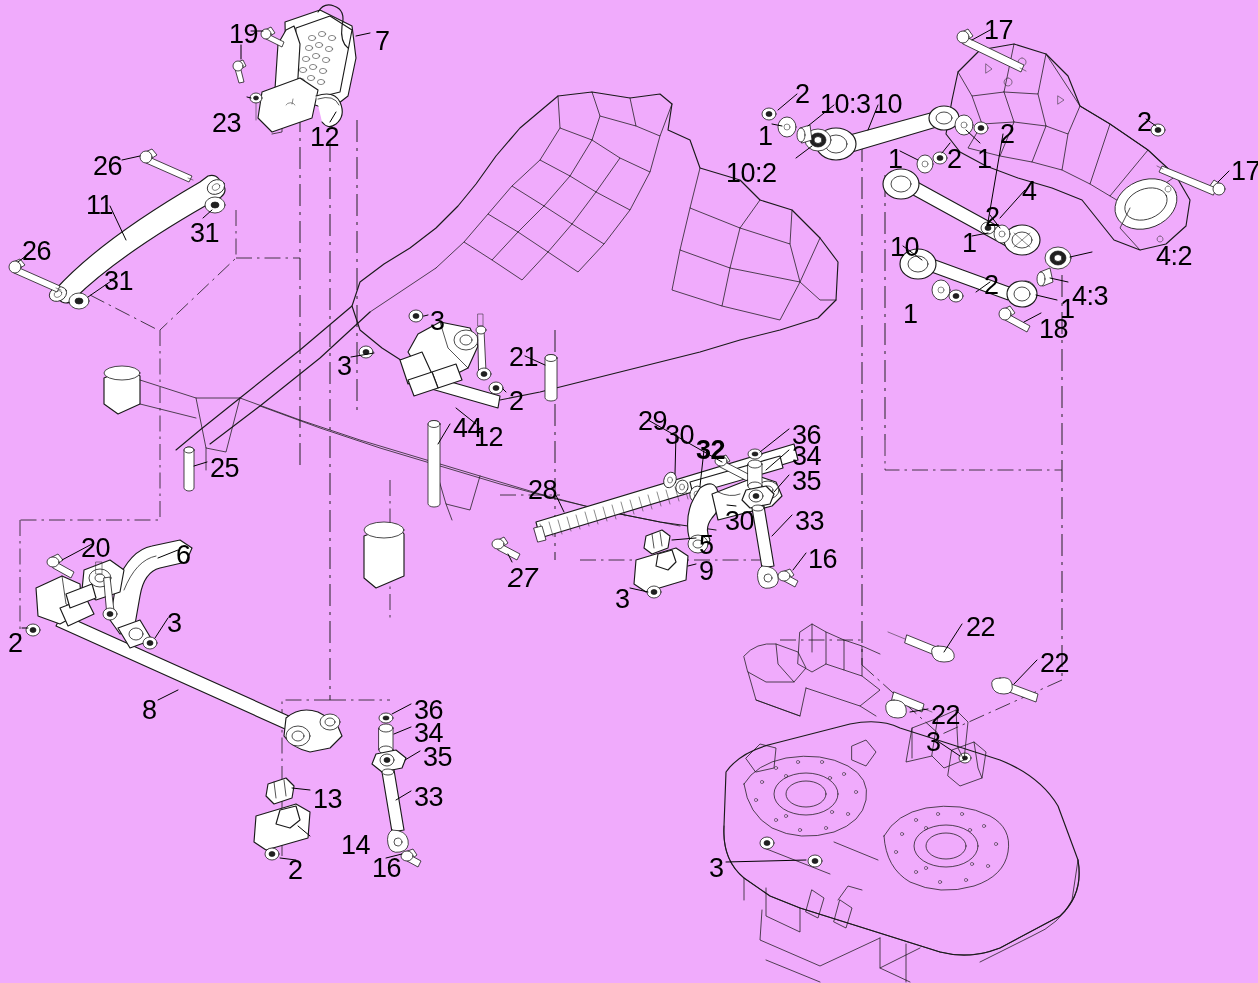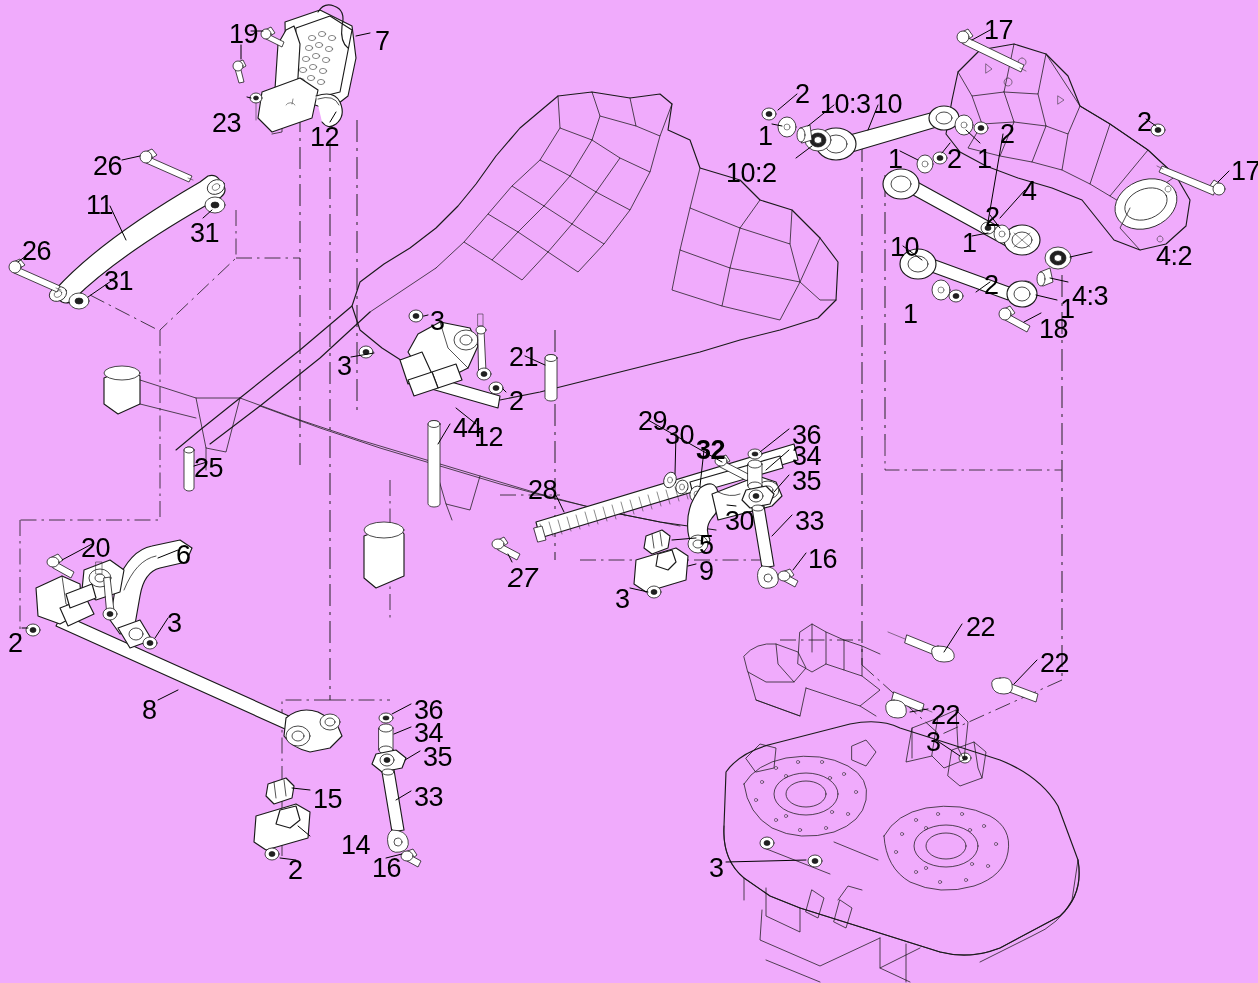--- a/index.html
+++ b/index.html
@@ -817,21 +817,21 @@
       <div class="callout" style="left: 984px; top: 272px;">2</div>
       <div class="callout" style="left: 1060px; top: 296px;">1</div>
       <div class="callout" style="left: 903px; top: 301px;">1</div>
       <div class="callout" style="left: 1039px; top: 316px;">18</div>
       <div class="callout" style="left: 430px; top: 308px;">3</div>
       <div class="callout" style="left: 337px; top: 353px;">3</div>
       <div class="callout" style="left: 509px; top: 344px;">21</div>
       <div class="callout" style="left: 509px; top: 388px;">2</div>
       <div class="callout" style="left: 474px; top: 424px;">12</div>
       <div class="callout" style="left: 453px; top: 415px;">44</div>
-      <div class="callout" style="left: 194px; top: 455px;">25</div>
+      <div class="callout" style="left: 210px; top: 455px;">25</div>
       <div class="callout" style="left: 528px; top: 477px;">28</div>
       <div class="callout" style="left: 508px; top: 565px; font-style: italic;">27</div>
       <div class="callout" style="left: 638px; top: 408px;">29</div>
       <div class="callout" style="left: 665px; top: 422px;">30</div>
       <div class="callout" style="left: 696px; top: 437px; font-weight: bold;">32</div>
       <div class="callout" style="left: 725px; top: 508px;">30</div>
       <div class="callout" style="left: 792px; top: 422px;">36</div>
       <div class="callout" style="left: 792px; top: 443px;">34</div>
       <div class="callout" style="left: 792px; top: 468px;">35</div>
       <div class="callout" style="left: 795px; top: 508px;">33</div>
@@ -841,21 +841,21 @@
       <div class="callout" style="left: 615px; top: 586px;">3</div>
       <div class="callout" style="left: 81px; top: 535px;">20</div>
       <div class="callout" style="left: 176px; top: 542px;">6</div>
       <div class="callout" style="left: 167px; top: 610px;">3</div>
       <div class="callout" style="left: 8px; top: 630px;">2</div>
       <div class="callout" style="left: 142px; top: 697px;">8</div>
       <div class="callout" style="left: 414px; top: 697px;">36</div>
       <div class="callout" style="left: 414px; top: 720px;">34</div>
       <div class="callout" style="left: 423px; top: 744px;">35</div>
       <div class="callout" style="left: 414px; top: 784px;">33</div>
-      <div class="callout" style="left: 313px; top: 786px;">15</div>
+      <div class="callout" style="left: 313px; top: 786px;">13</div>
       <div class="callout" style="left: 313px; top: 832px; margin-left: 28px;">14</div>
       <div class="callout" style="left: 288px; top: 857px;">2</div>
       <div class="callout" style="left: 372px; top: 855px;">16</div>
       <div class="callout" style="left: 966px; top: 614px;">22</div>
       <div class="callout" style="left: 1040px; top: 650px;">22</div>
       <div class="callout" style="left: 931px; top: 702px;">22</div>
       <div class="callout" style="left: 926px; top: 729px;">3</div>
       <div class="callout" style="left: 709px; top: 855px;">3</div>
     </div>
 

